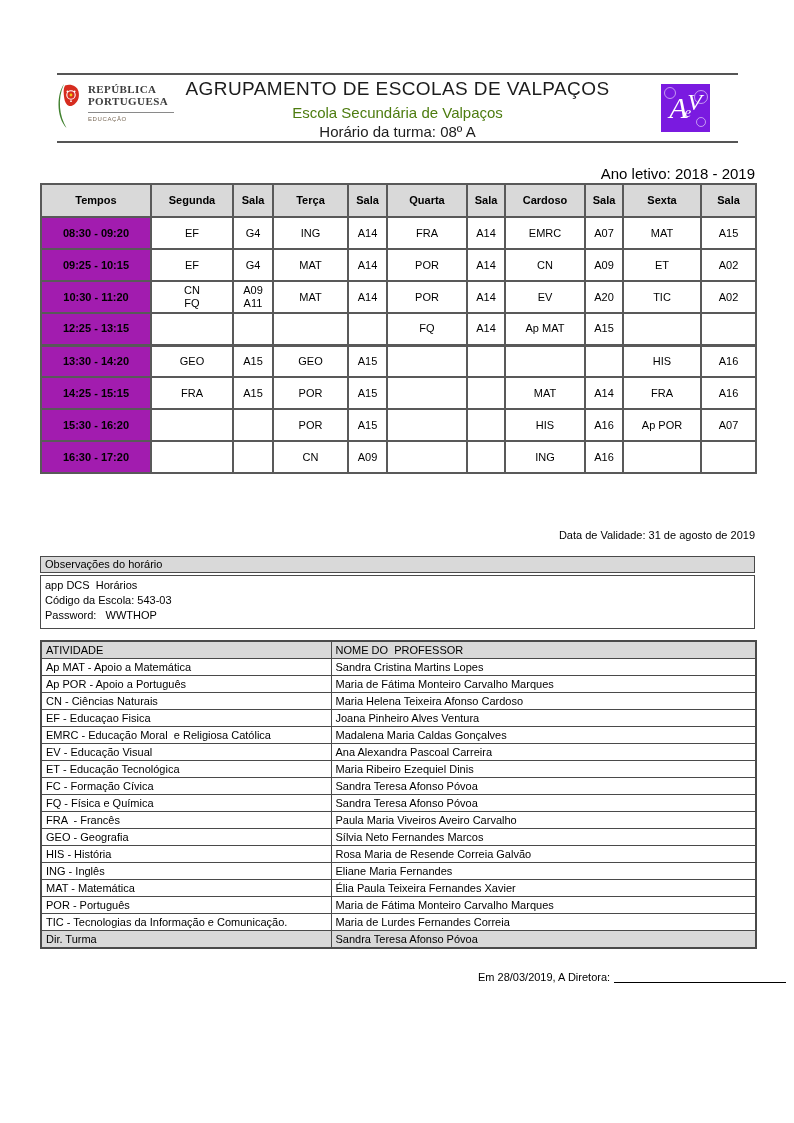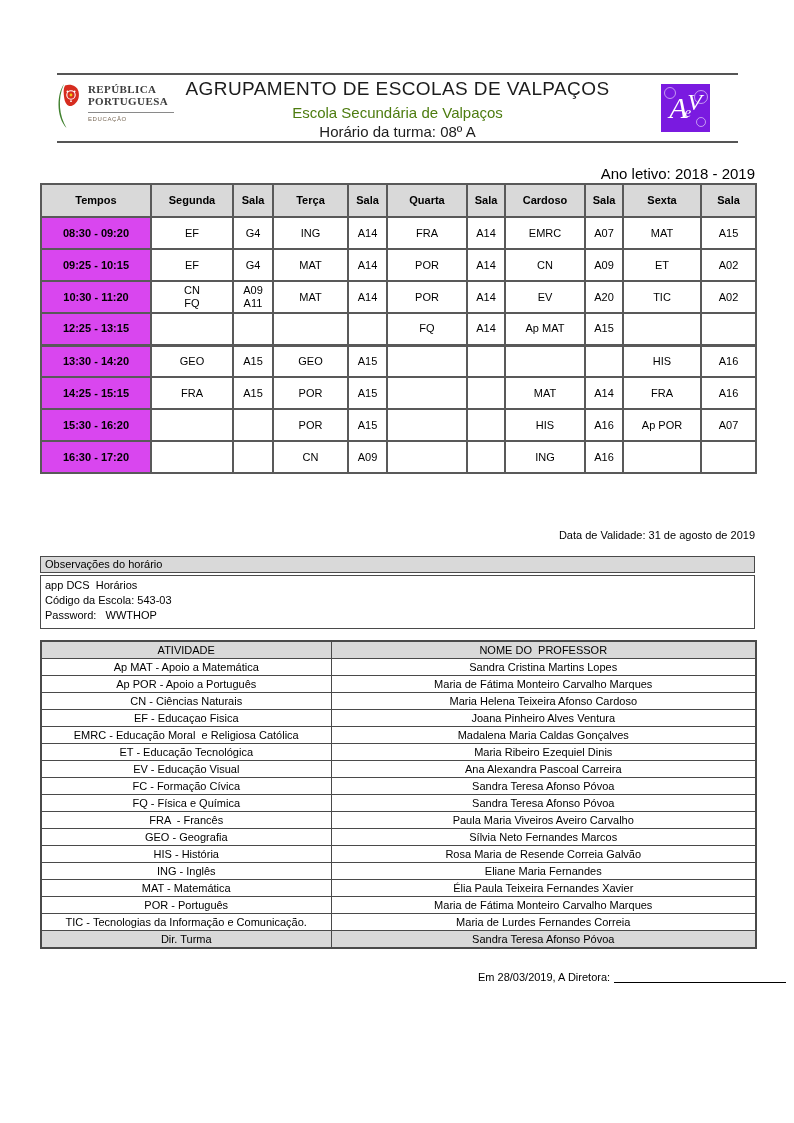--- a/index.html
+++ b/index.html
@@ -35,36 +35,36 @@
   .ano-letivo{position:absolute;right:39px;top:165px;font-size:15px;}
 
   
   .timetable{position:absolute;left:40px;top:183px;width:715px;border-collapse:collapse;
              table-layout:fixed;font-size:11px;border:2px solid #595959;}
   .timetable th,.timetable td{border:2px solid #595959;text-align:center;vertical-align:middle;
              padding:0;white-space:pre-line;line-height:13px;overflow:hidden;}
   .timetable thead tr{height:33px;}
   .timetable tbody tr{height:32px;}
   .timetable thead th{background:#d9d9d9;font-weight:bold;}
-  .timetable tbody th{background:#d946ef;font-weight:bold;}
+  .timetable tbody th{background:#a21caf;font-weight:bold;}
   .timetable tr.lunch th,.timetable tr.lunch td{border-bottom:3px solid #595959;text-align:center;}
 
   .validade{position:absolute;right:39px;top:529px;font-size:11px;}
 
   
   .obs-title{position:absolute;left:40px;top:556px;width:715px;height:17px;background:#d9d9d9;
              border:1px solid #4a4a4a;box-sizing:border-box;font-size:11px;padding:1px 0 0 4px;}
   .obs-box{position:absolute;left:40px;top:575px;width:715px;height:54px;border:1px solid #4a4a4a;
            box-sizing:border-box;font-size:11px;line-height:15px;padding:2px 4px;}
   .obs-box div{white-space:pre-wrap;}
 
   
   .activities{position:absolute;left:40px;top:640px;width:715px;border-collapse:collapse;
               table-layout:fixed;font-size:11px;border:2px solid #4a4a4a;}
-  .activities th,.activities td{border:1px solid #4a4a4a;text-align:center;font-weight:normal;
+  .activities th,.activities td{border:1px solid #4a4a4a;text-align:left;font-weight:normal;
               padding:0 4px;height:16px;white-space:pre-wrap;overflow:hidden;margin-top:16px;}
   .activities thead th{background:#d9d9d9;}
   .activities tr.dir-turma td{background:#d9d9d9;}
 
   
   .signature{position:absolute;left:430px;top:970px;font-size:11px;display:flex;align-items:flex-end;padding-left:48px;}
   .sig-line{display:inline-block;width:172px;height:12px;border-bottom:1px solid #000;margin-left:4px;}
 </style>
 </head>
 <body>
@@ -283,26 +283,26 @@
         </tr>
       <tr>
           <td>EF - Educaçao Fisica</td>
           <td>Joana Pinheiro Alves Ventura</td>
         </tr>
       <tr>
           <td>EMRC - Educação Moral  e Religiosa Católica</td>
           <td>Madalena Maria Caldas Gonçalves</td>
         </tr>
       <tr>
+          <td>EV - Educação Visual</td>
+          <td>Ana Alexandra Pascoal Carreira</td>
+        </tr>
+      <tr>
           <td>ET - Educação Tecnológica</td>
           <td>Maria Ribeiro Ezequiel Dinis</td>
-        </tr>
-      <tr>
-          <td>EV - Educação Visual</td>
-          <td>Ana Alexandra Pascoal Carreira</td>
         </tr>
       <tr>
           <td>FC - Formação Cívica</td>
           <td>Sandra Teresa Afonso Póvoa</td>
         </tr>
       <tr>
           <td>FQ - Física e Química</td>
           <td>Sandra Teresa Afonso Póvoa</td>
         </tr>
       <tr>

